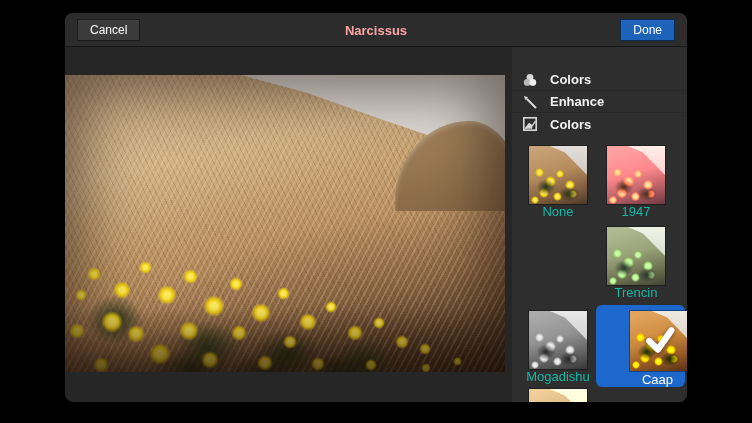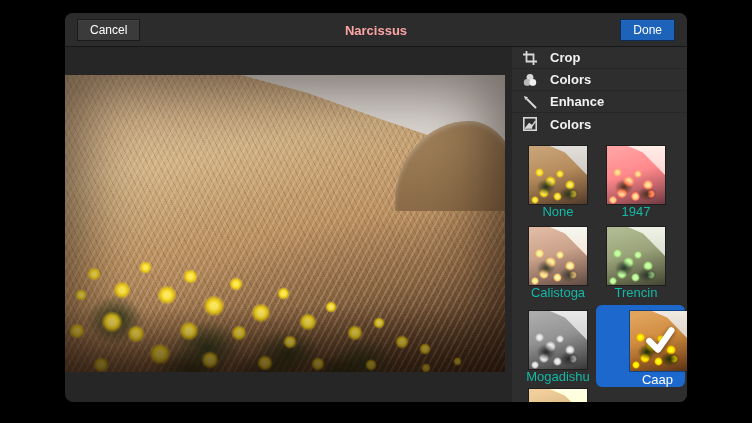--- a/index.html
+++ b/index.html
@@ -214,29 +214,20 @@
     <div class="grass"></div>
     <div class="sky"></div>
     <div class="far-hill"></div>
     <div class="foliage"></div>
     <div class="flowers"></div>
     <div class="vignette"></div>
   </div>
 
   <div class="sidebar">
 
-    <div class="tool-row" style="top:0">
-      <span class="t-icon">
-        <svg width="16" height="16" viewBox="0 0 16 16">
-          <path d="M4.5 1v10.5H15" fill="none" stroke="#d8d8d8" stroke-width="1.8"></path>
-          <path d="M1 4.5h10.5V15" fill="none" stroke="#d8d8d8" stroke-width="1.8"></path>
-        </svg>
-      </span>
-      <span class="t-label">Crop</span>
-    </div>
 
     <div class="tool-row" style="top:44px">
       <span class="t-icon">
         <svg width="16" height="16" viewBox="0 0 16 16">
           <path d="M5.2 5.2L13.5 13.5" fill="none" stroke="#d8d8d8" stroke-width="2" stroke-linecap="round"></path>
           <path d="M2 2l4 1.2L3.2 6z" fill="#d8d8d8"></path>
         </svg>
       </span>
       <span class="t-label">Enhance</span>
     </div>
@@ -270,26 +261,20 @@
       <div class="tile-label">None</div>
     </div>
 
     <div class="tile" style="left:85px;top:99px">
       <div class="thumb">
           <div class="mini-photo f-1947"></div>
         </div>
       <div class="tile-label">1947</div>
     </div>
 
-    <div class="tile" style="left:7px;top:180px">
-      <div class="thumb">
-          <div class="mini-photo f-calistoga"></div>
-        </div>
-      <div class="tile-label">Calistoga</div>
-    </div>
 
     <div class="tile" style="left:7px;top:264px">
       <div class="thumb">
           <div class="mini-photo f-mogadishu"></div>
         </div>
       <div class="tile-label">Mogadishu</div>
     </div>
 
     <div class="tile" style="left:85px;top:180px">
       <div class="thumb">

